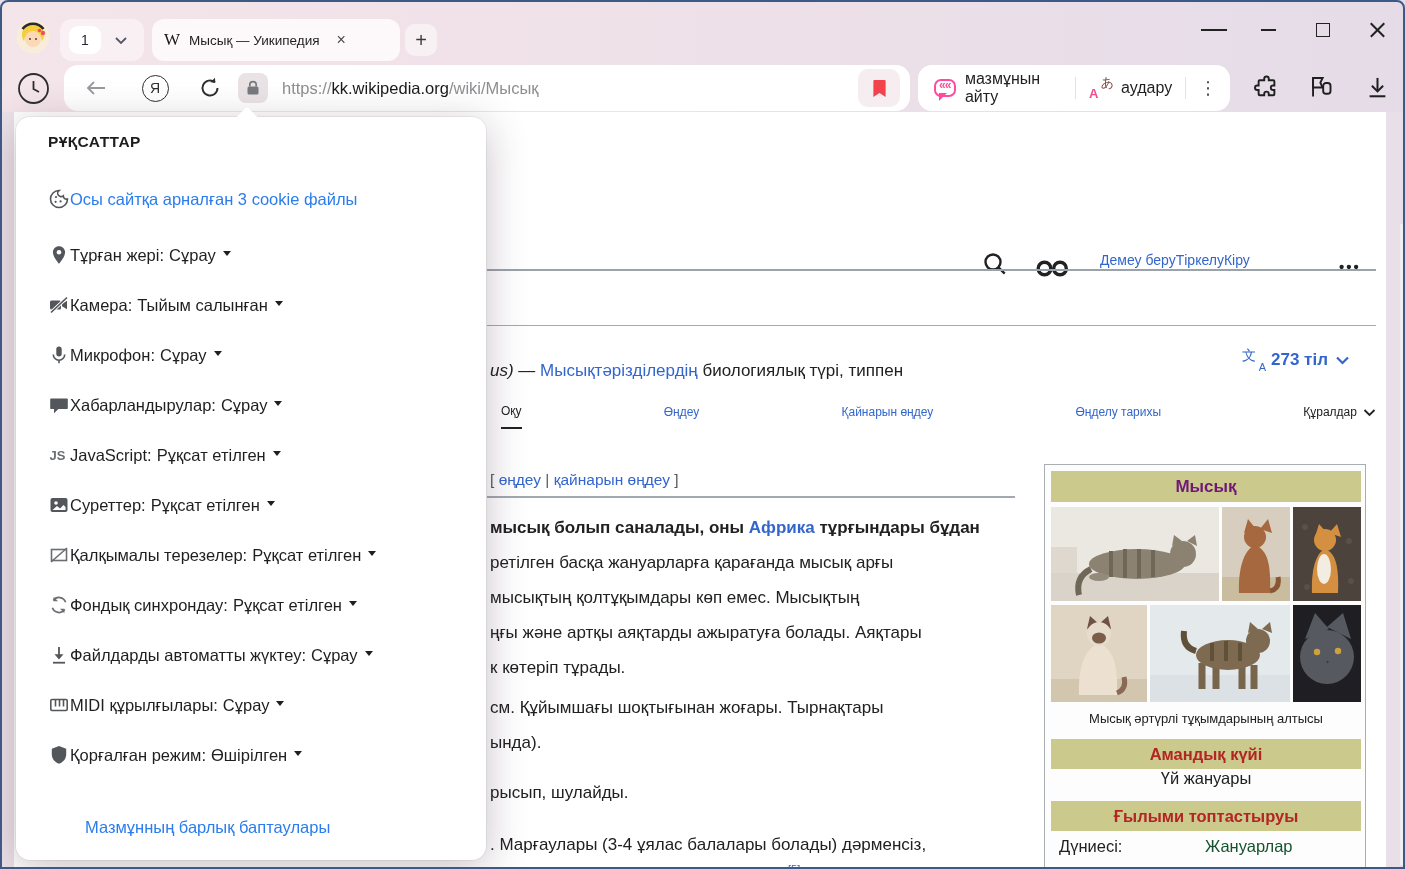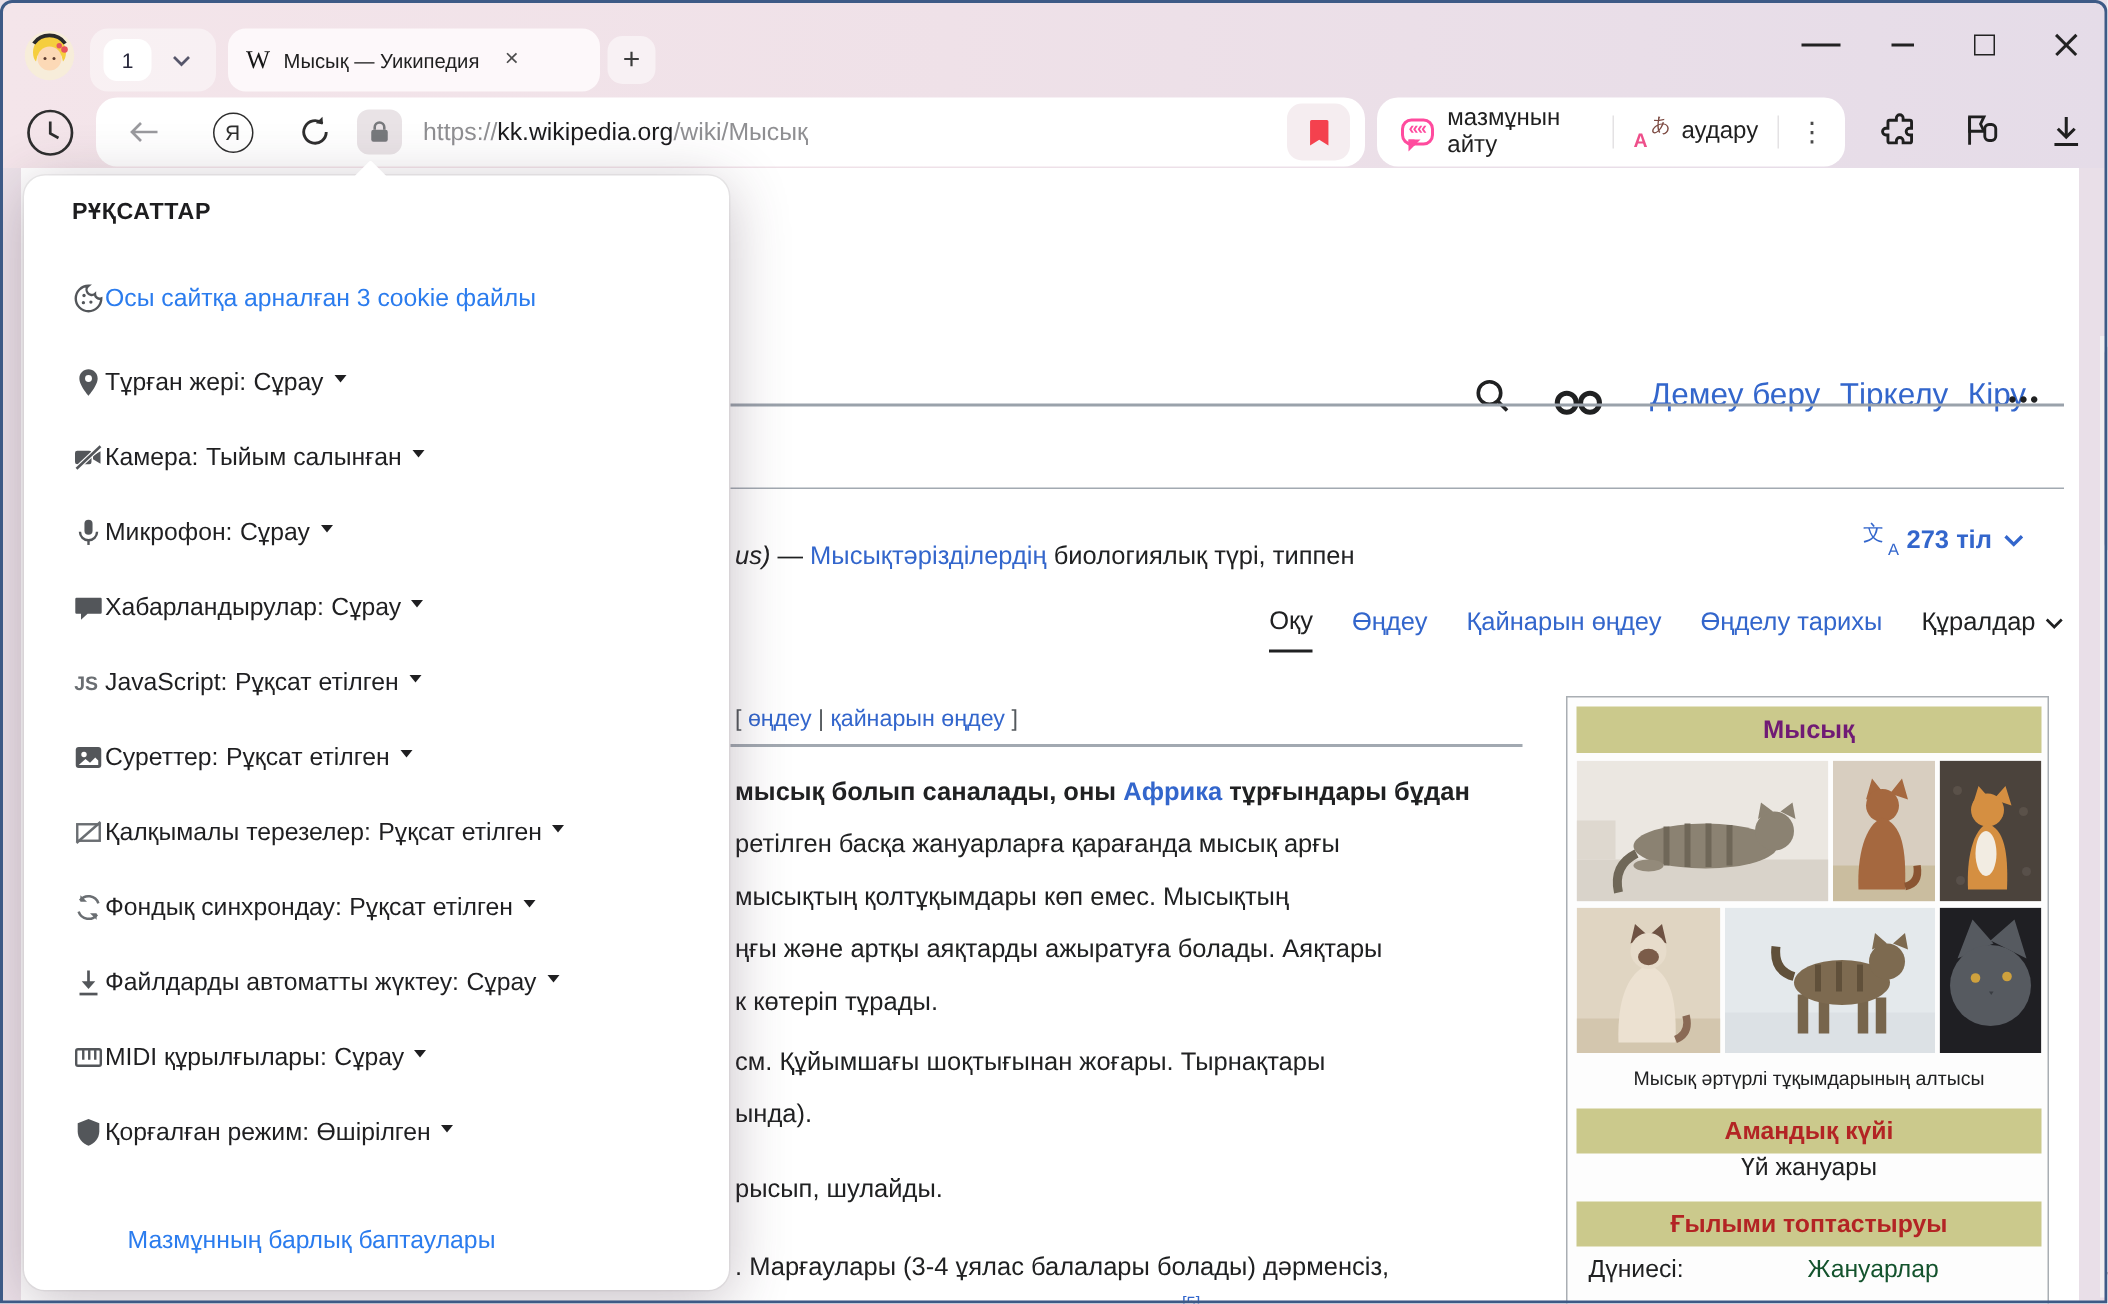--- a/index.html
+++ b/index.html
@@ -38,29 +38,29 @@
   #actions{position:absolute;left:916px;top:63px;width:312px;height:46px;background:#fff;border-radius:14px;display:flex;align-items:center;font-size:16px;color:#1f1f1f}
   #actions .sep{width:1px;height:22px;background:#e4e2e4}
   .bubble{width:25px;height:18px;border:2px solid #ff4b9e;border-radius:7px;position:relative}
   .bubble em{position:absolute;left:3px;top:-3px;font-style:normal;font-size:12px;font-weight:bold;color:#ff4b9e;letter-spacing:-1px}
   .bubble:after{content:"";position:absolute;left:3px;bottom:-6px;border:4px solid transparent;border-top-color:#ff4b9e;border-left-color:#ff4b9e}
   .tr-ic{position:relative;width:24px;height:22px}
   .tr-ic .kana{position:absolute;right:-1px;top:-3px;font-size:13px;color:#7c4a42}
   .tr-ic .bigA{position:absolute;left:0;bottom:-2px;font-size:13px;font-weight:bold;color:#ee4f8a}
 
   
-  #wh-links{position:absolute;left:1086px;top:140px;display:flex;gap:13px;font-size:21px}
+  #wh-links{position:absolute;left:1086px;top:140px;display:flex;gap:0;font-size:14px}
   #wh-links a{color:#3366cc;text-decoration:none;white-space:nowrap}
   #wiki-dots{position:absolute;left:1325px;top:146px;font-size:15px;font-weight:bold;letter-spacing:2px;color:#202122}
   #lang-row{position:absolute;left:1228px;top:238px;display:flex;align-items:center;gap:7px;color:#3366cc;font-size:17px;font-weight:bold}
   .langic{position:relative;width:22px;height:20px;font-weight:normal}
   .langic .cjk{position:absolute;left:0;top:-3px;font-size:14px;color:#3366cc}
   .langic .la{position:absolute;right:-2px;bottom:-3px;font-size:11px;color:#3366cc}
   .divider{position:absolute;background:#a2a9b1}
-  #wiki-tabs{position:absolute;left:487px;top:292px;width:875px;display:flex;justify-content:flex-end;gap:26px;font-size:17px}
+  #wiki-tabs{position:absolute;left:487px;top:292px;width:875px;display:flex;justify-content:space-between;gap:26px;font-size:12px}
   .wtab{color:#3366cc;padding-bottom:9px;display:flex;align-items:center;gap:6px;white-space:nowrap}
   .wtab.active{color:#202122;border-bottom:2.5px solid #202122}
   .wtab.menu{color:#202122}
 
   .art-line{position:absolute;font-size:17px;line-height:22px;white-space:nowrap;color:#202122}
   .art-line.edit{font-size:15.5px}
   .sg-lk{color:#3366cc}.sg-gr{color:#54595d}.sg-it{font-style:italic}
   .sg-sup{color:#3366cc;font-size:11px;vertical-align:super}
 
   

